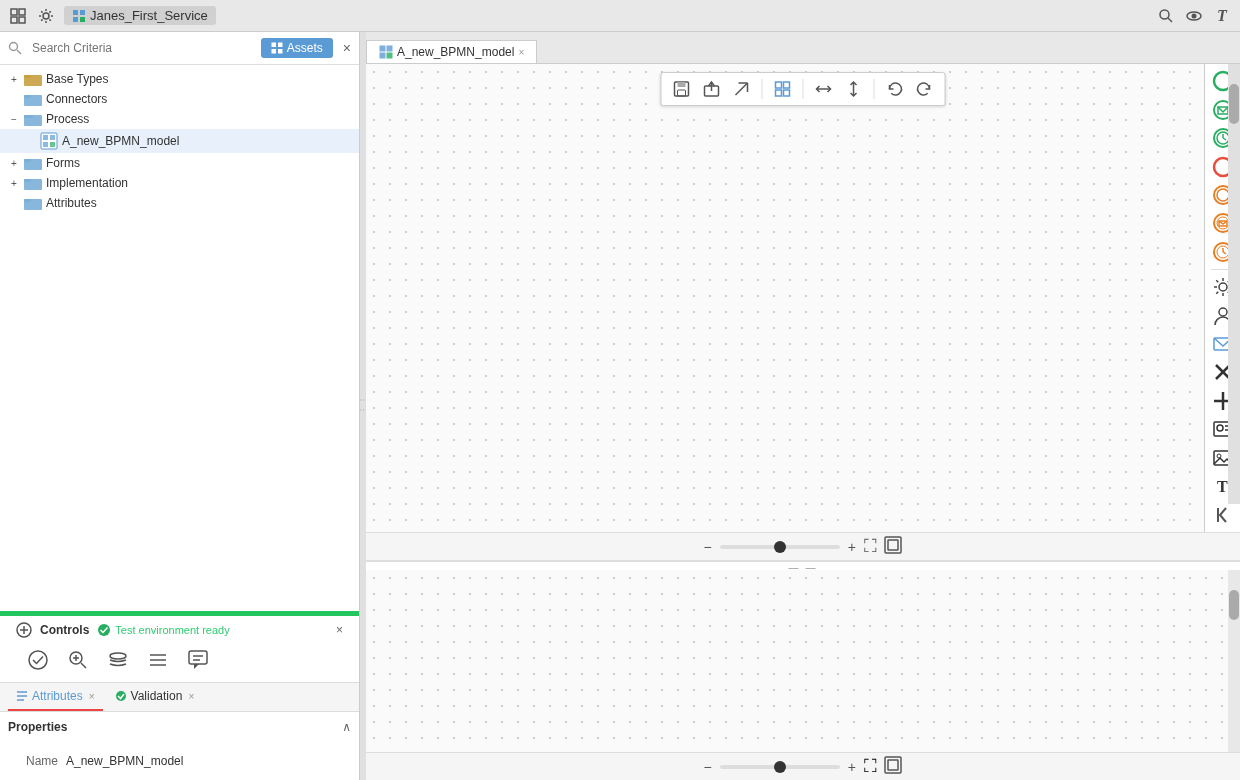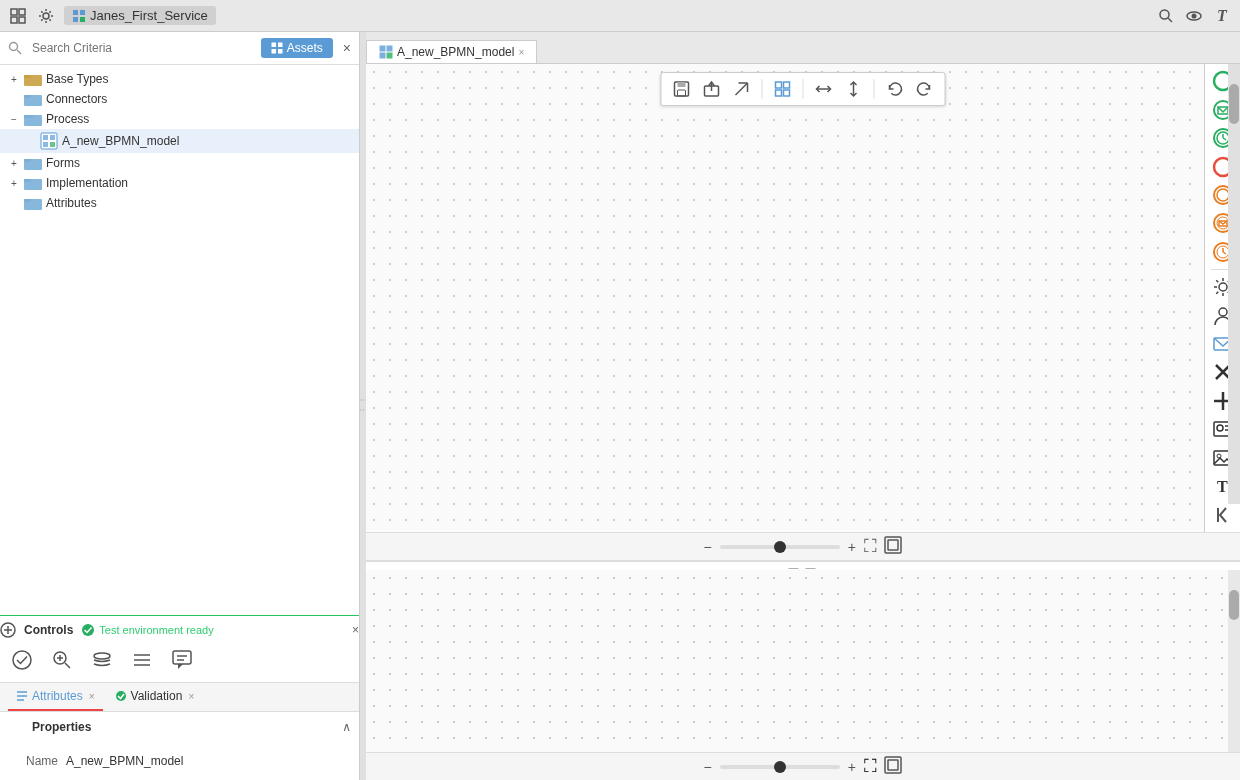--- a/index.html
+++ b/index.html
@@ -98,22 +98,22 @@
       white-space: nowrap;
     }
     .tree-item.indent1 { padding-left: 24px; }
     .tree-item.indent2 { padding-left: 40px; }
     .tree-item.active { background: #e8f0fb; }
     .expand-icon { font-size: 10px; color: #555; width: 12px; text-align: center; }
     .item-label { font-size: 12px; color: #333; }
 
     
     .controls-panel {
-      border-top: 1px solid #22c55e;
-      padding: 6px 0;
+      border-top: 5px solid #22c55e;
+      padding: 6px 16px;
     }
     .controls-header {
       display: flex; align-items: center; gap: 8px;
       margin-bottom: 6px;
     }
     .controls-title { font-size: 12px; font-weight: bold; color: #333; }
     .controls-status { display: flex; align-items: center; gap: 4px; color: #2ecc71; font-size: 11px; }
     .controls-close { margin-left: auto; cursor: pointer; color: #666; }
     .controls-icons { display: flex; gap: 12px; padding: 2px 8px; }
     .ctrl-icon {
@@ -144,21 +144,20 @@
       cursor: pointer;
       color: #333;
       border-bottom: 2px solid transparent;
     }
     .attr-tab.active { border-bottom: 2px solid #ef4444; color: #5b9bd5; }
     .attr-tab-close { font-size: 10px; cursor: pointer; color: #999; margin-left: 2px; }
     .attr-content { padding: 8px; }
     .properties-header {
       display: flex; align-items: center; justify-content: space-between;
       margin-bottom: 8px;
-      margin-left: 24px;
     }
     .properties-title { font-weight: bold; font-size: 12px; color: #333; }
     .collapse-btn { cursor: pointer; color: #666; }
     .prop-row {
       display: flex; align-items: center; gap: 8px;
       padding: 4px 0;
       margin-top: 16px;
     }
     .prop-label { color: #666; width: 50px; text-align: right; font-size: 12px; }
     .prop-value { color: #333; font-size: 12px; }

